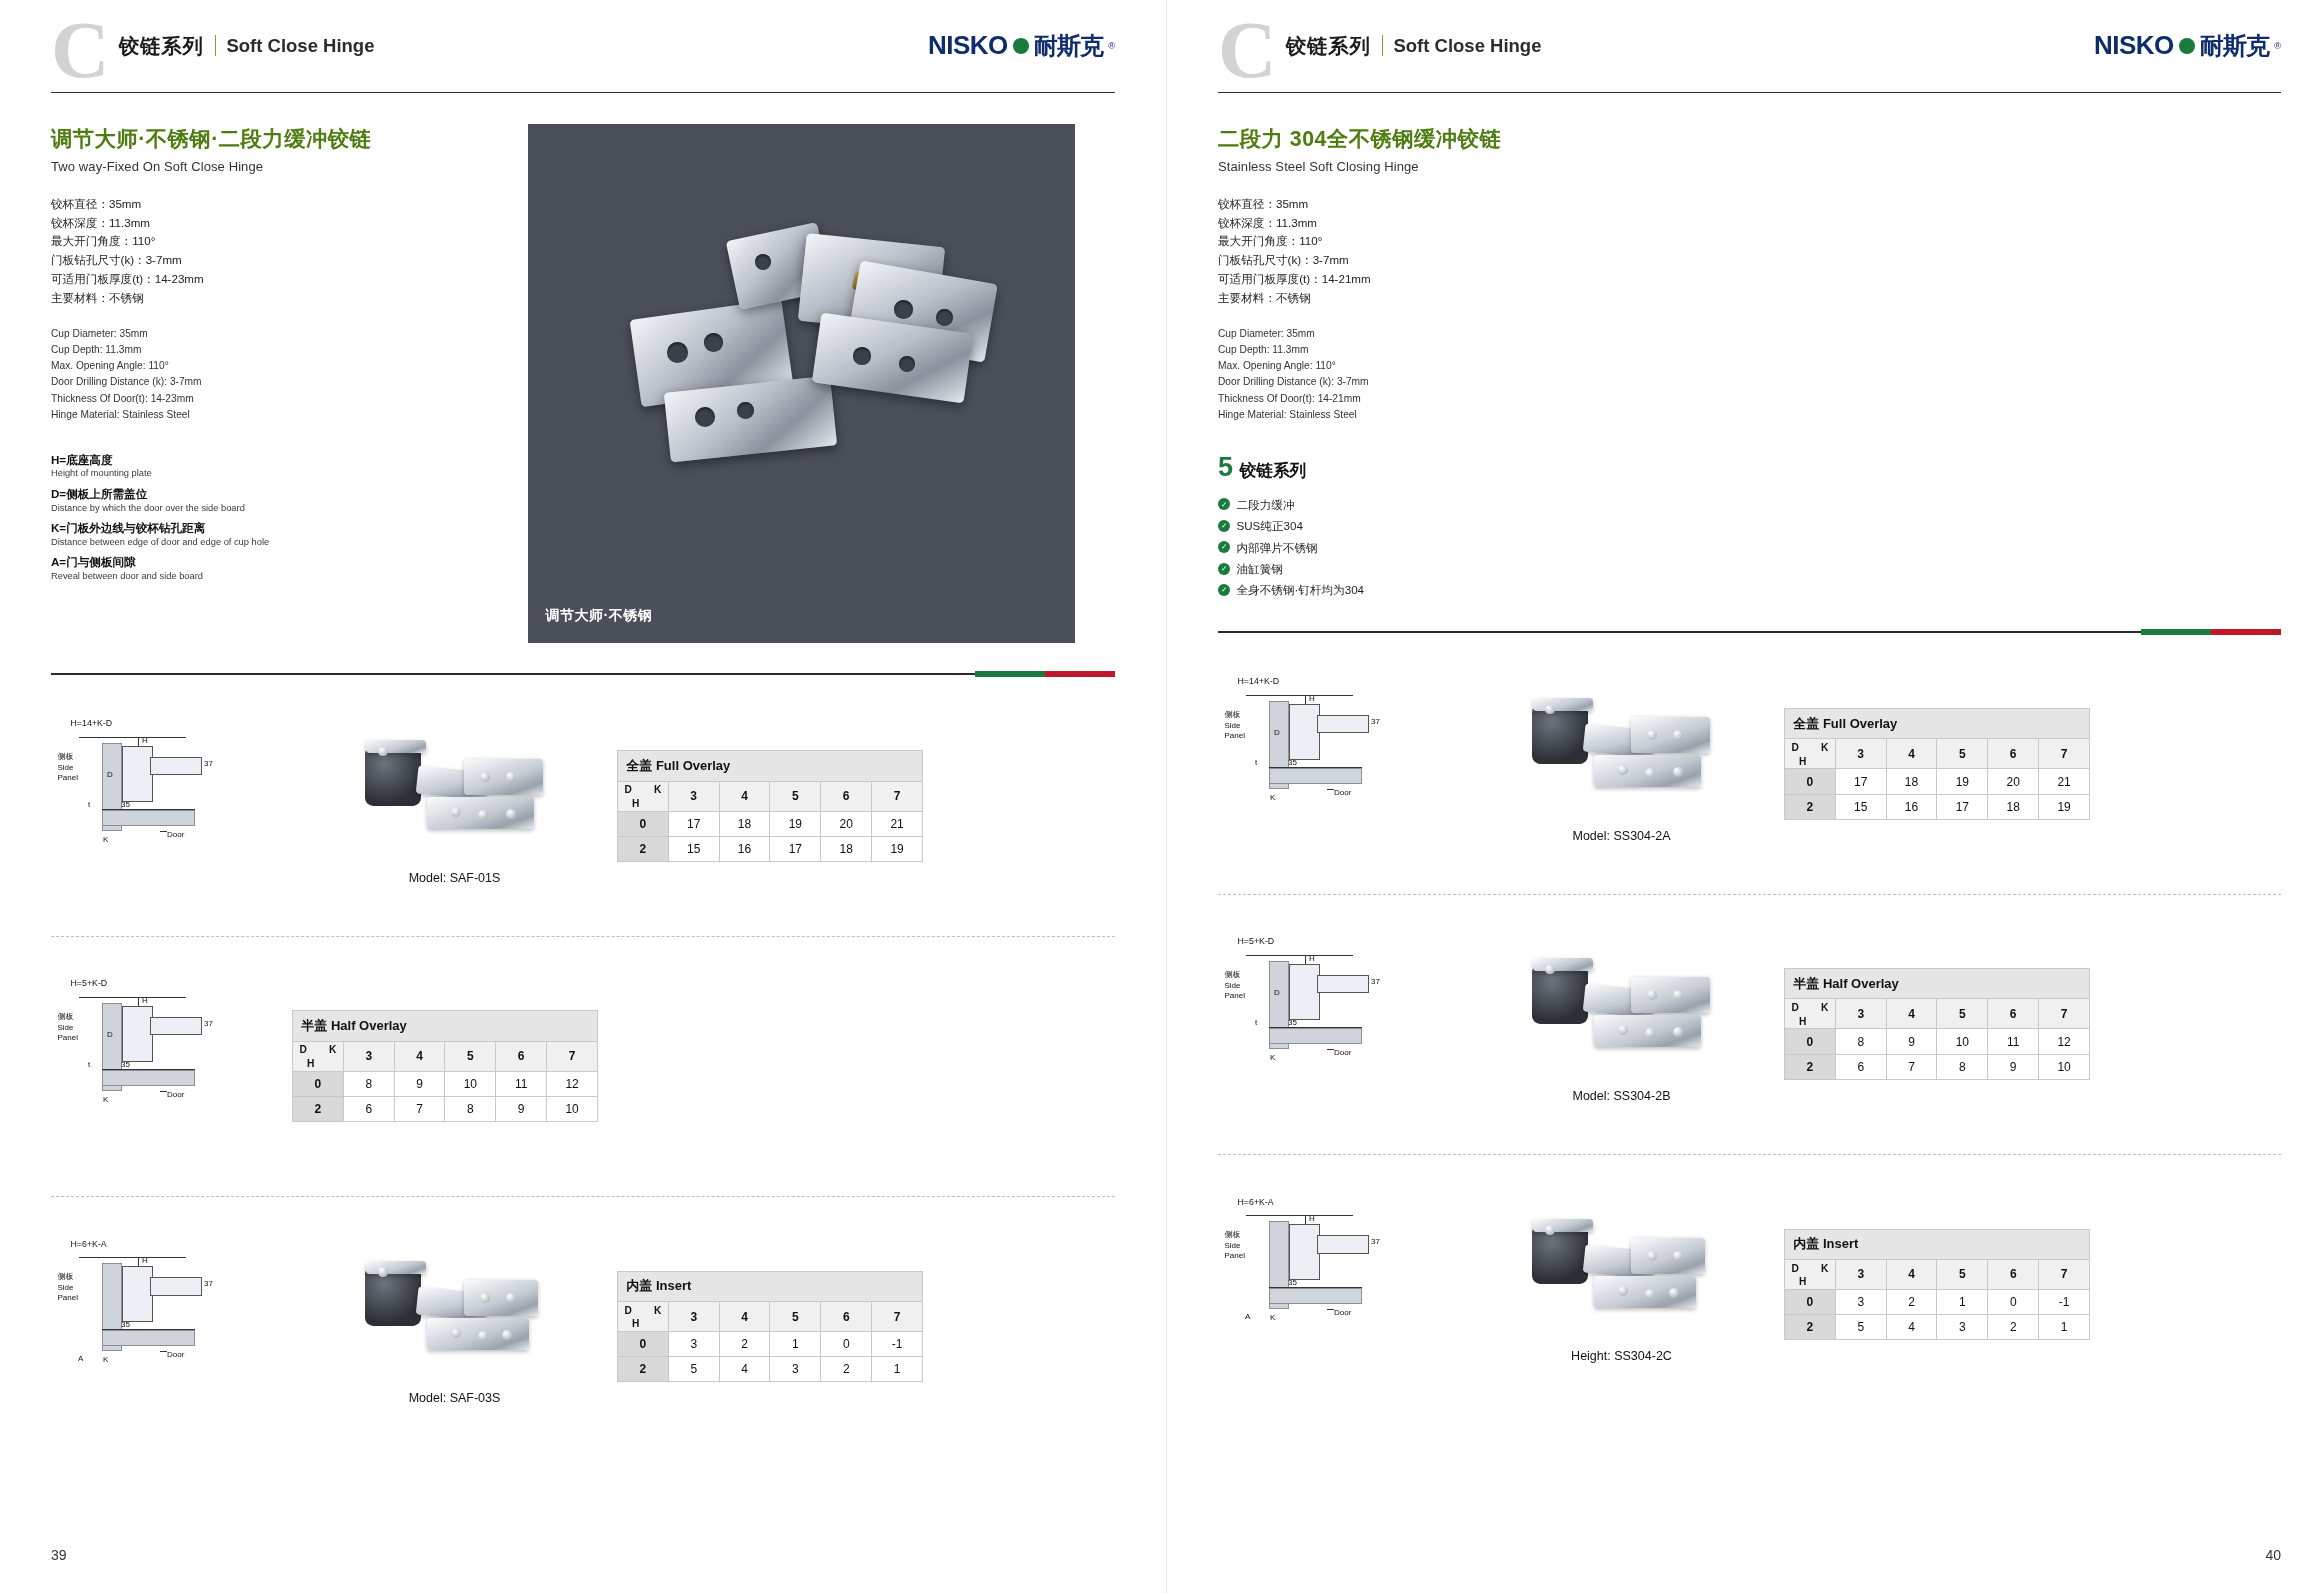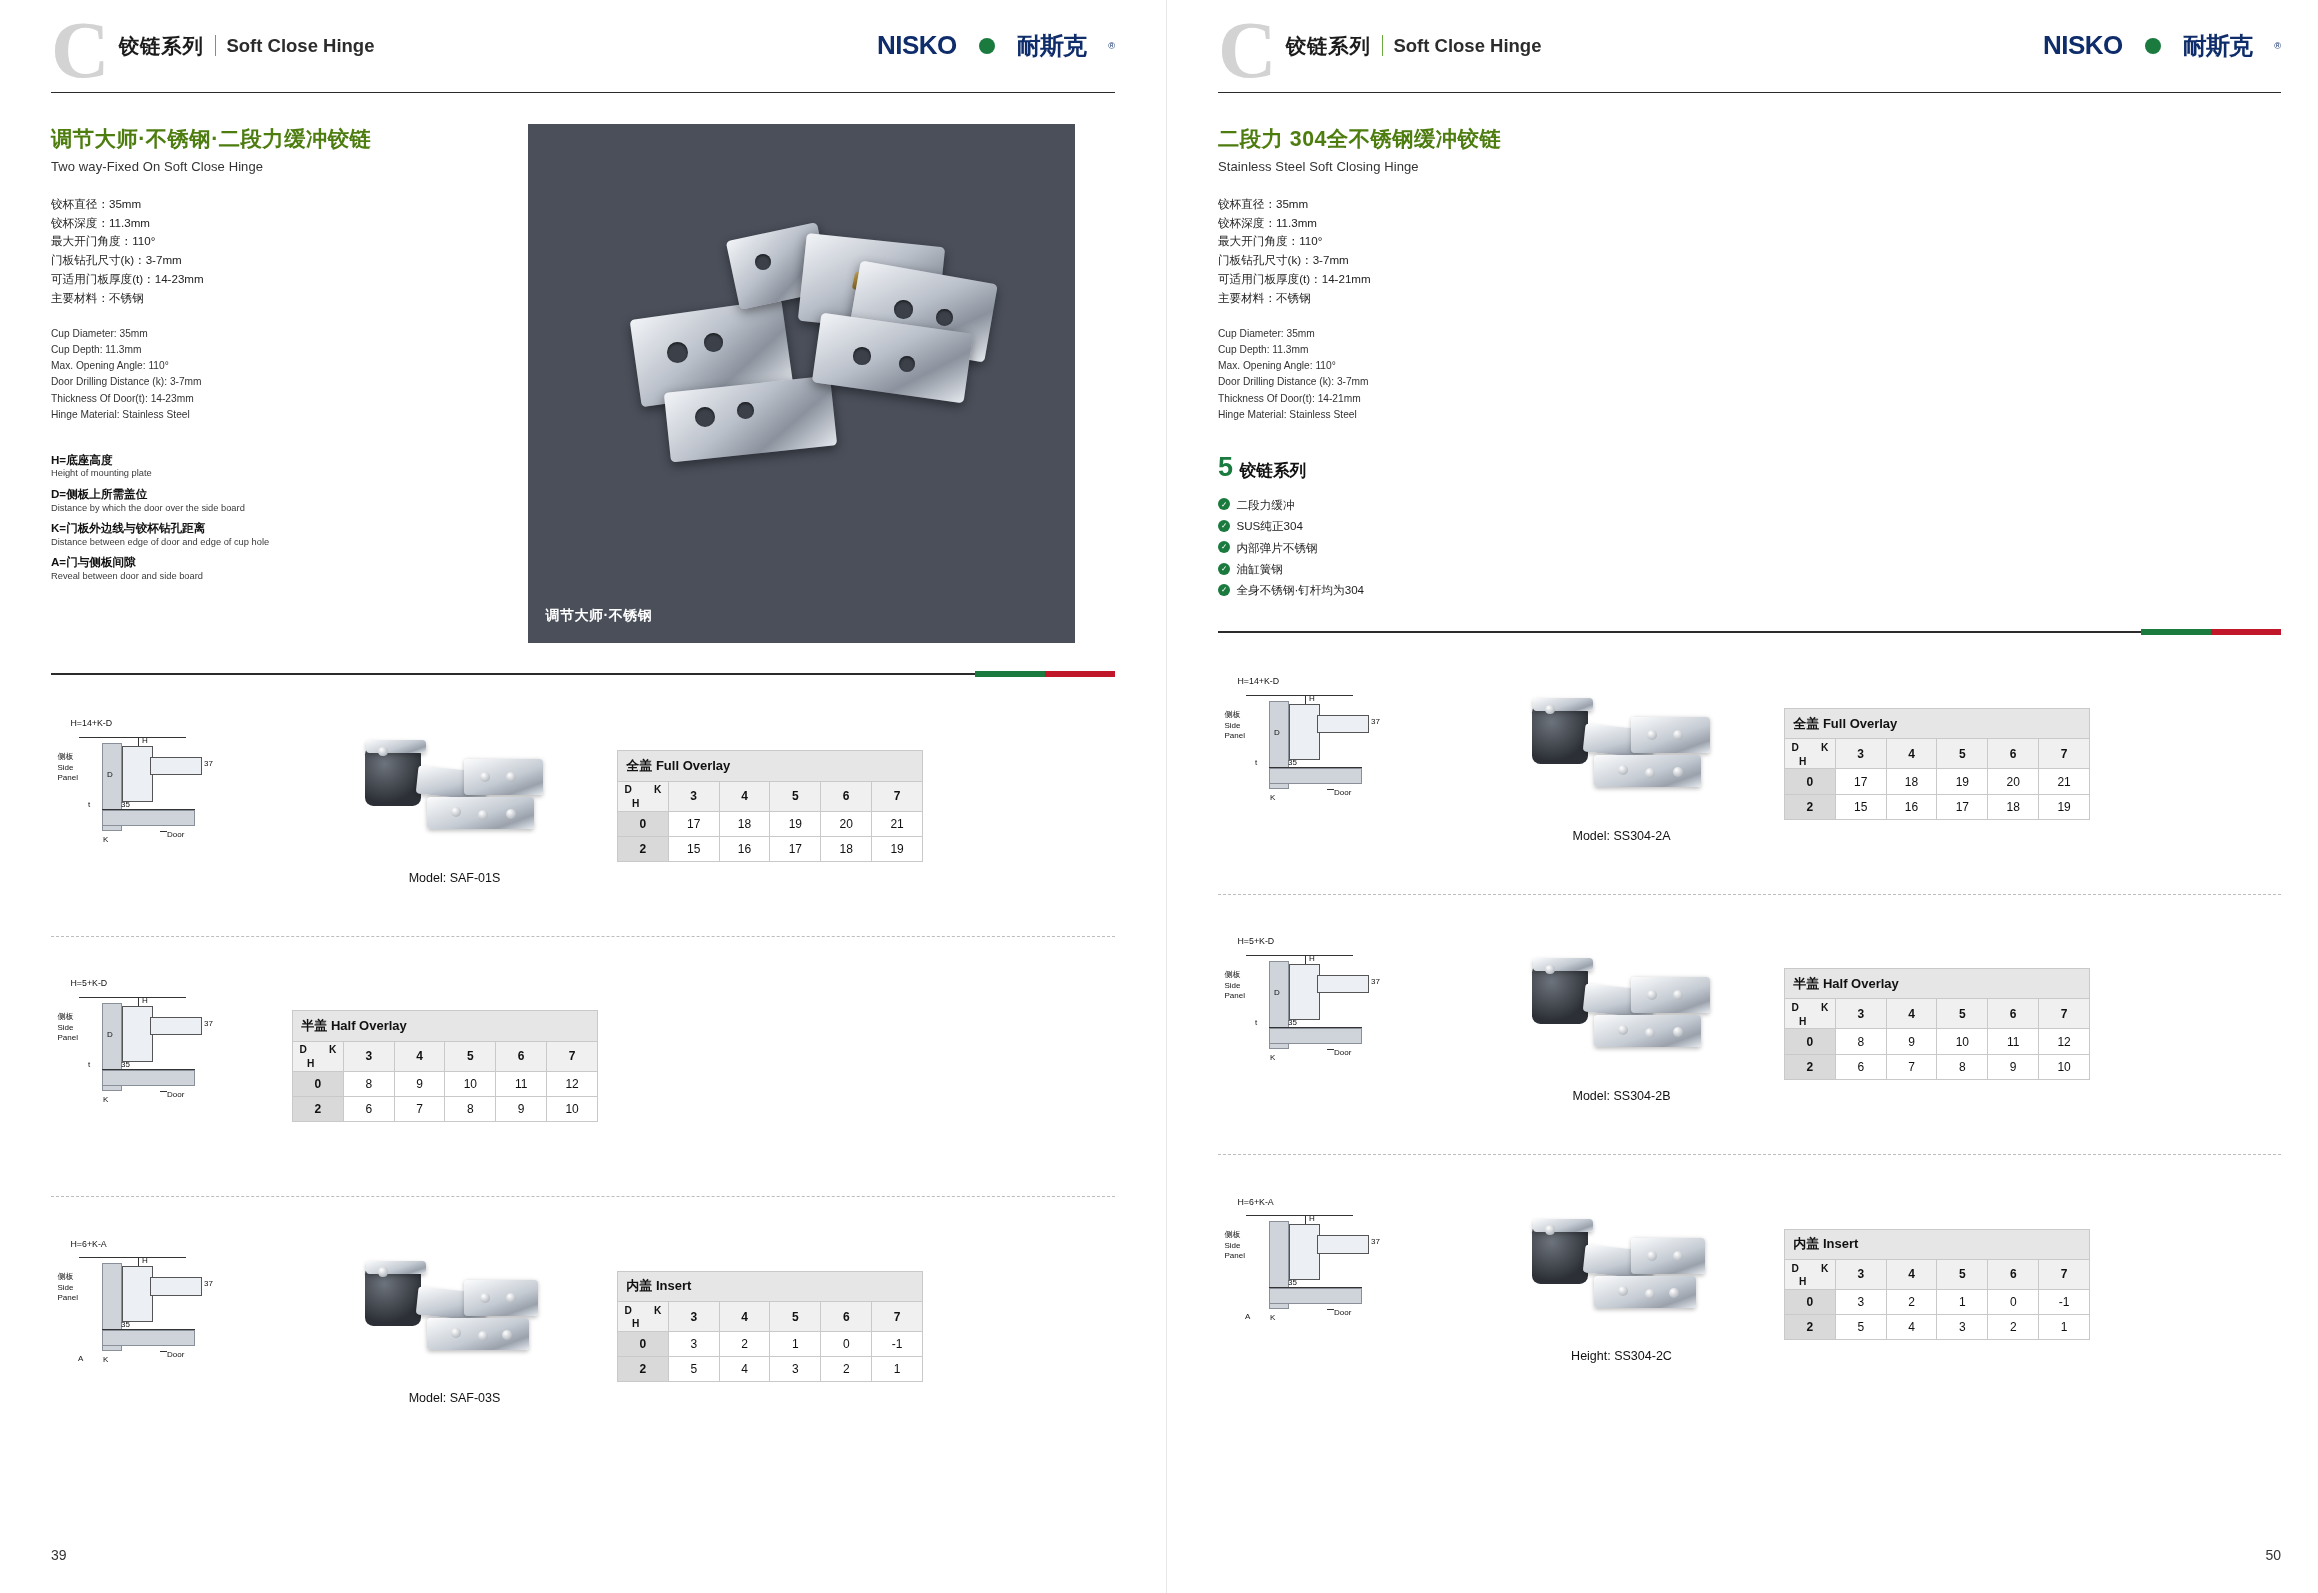--- a/index.html
+++ b/index.html
@@ -62,21 +62,21 @@
   }
   .hdr-en {
     font-size: 18.5px;
     color: #2c2c2c;
     font-weight: 600;
   }
   .brand {
     margin-left: auto;
     display: flex;
     align-items: center;
-    gap: 22px;
+    gap: 5px;
   }
   .brand-n {
     font-size: 26px;
     font-weight: bold;
     color: #0f2d6b;
     font-family: "Liberation Sans", sans-serif;
     letter-spacing: -0.5px;
   }
   .brand-dot {
     display:inline-block;width:16px;height:16px;border-radius:50%;
@@ -812,17 +812,17 @@
               <td>2</td>
               <td>1</td>
             </tr>
           </tbody>
             </table>
         </div>
       </div>
 
     </div>
 
-    <div class="pgno r">50</div>
+    <div class="pgno r">40</div>
   </div>
 
 </div>
 
 
 </body></html>

